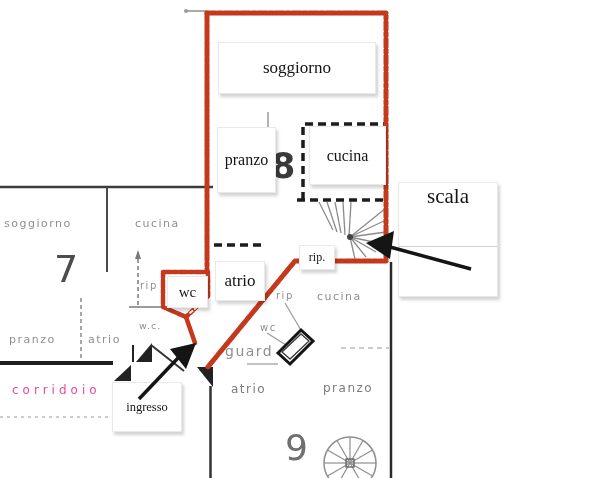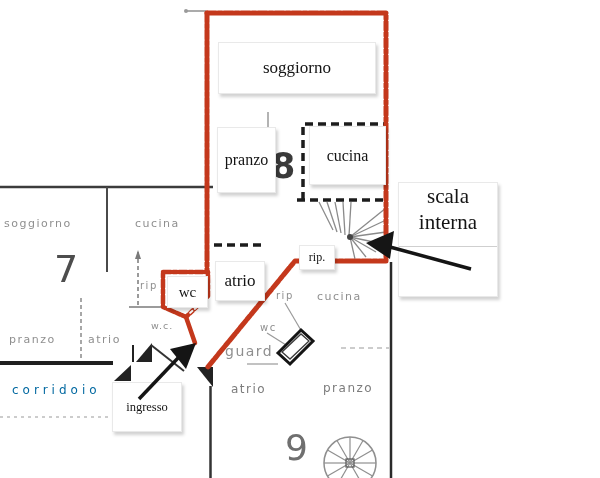--- a/index.html
+++ b/index.html
@@ -113,22 +113,22 @@
       <line x1="350" y1="463" x2="372.5" y2="476"></line>
       <rect x="346" y="459" width="8" height="8" stroke="#555"></rect>
     </g>
   </svg>
 
   <div class="faded" style="left:4px; top:217px; font-size:11px;">soggiorno</div>
   <div class="faded" style="left:135px; top:217px; font-size:11px;">cucina</div>
   <div class="faded" style="left:140px; top:280px; font-size:10px;">rip</div>
   <div class="faded" style="left:9px; top:333px; font-size:11px;">pranzo</div>
   <div class="faded" style="left:88px; top:333px; font-size:11px;">atrio</div>
-  <div class="faded" style="left:151px; top:320px; font-size:9.5px; letter-spacing:1px;">w.c.</div>
-  <div class="faded" style="left:12px; top:383px; font-size:12px; letter-spacing:4px; color:#0369a1;">corridoio</div>
+  <div class="faded" style="left:139px; top:320px; font-size:9.5px; letter-spacing:1px;">w.c.</div>
+  <div class="faded" style="left:12px; top:383px; font-size:12px; letter-spacing:4px; color:#ec4899;">corridoio</div>
 
   <div class="faded" style="left:276px; top:290px; font-size:10px;">rip</div>
   <div class="faded" style="left:317px; top:290px; font-size:11px;">cucina</div>
   <div class="faded" style="left:260px; top:322px; font-size:10px;">wc</div>
   <div class="faded" style="left:225px; top:343px; font-size:14px;">guard</div>
   <div class="faded" style="left:231px; top:382px; font-size:12px; color:#7c7c7c;">atrio</div>
   <div class="faded" style="left:323px; top:381px; font-size:12px; color:#7c7c7c;">pranzo</div>
 
   <div class="num" style="left:54px; top:250px; font-size:38px; color:#4d4d4d;">7</div>
   <div class="num" style="left:271px; top:149px; font-size:35px; font-weight:700; color:#3a3a3a;">8</div>
@@ -161,21 +161,20 @@
     </div>
   <div class="lbl" style="left:299px; top:233px; width:34px; height:23px; font-size:12px;margin-top:12px;">
       <span>rip.</span>
     </div>
   <div class="lbl" style="left:112px; top:382px; width:68px; height:48px; font-size:12.5px;">
       <span>ingresso</span>
     </div>
 
   <div class="lbl scala-box" style="left:398px; top:182px; width:98px; height:113px;">
     <span>scala</span>
-    <span>interna</span>
     <div class="scala-divider"></div>
   </div>
 
   <svg class="layer z7" width="600" height="478" viewBox="0 0 600 478">
     <g>
       <line x1="471" y1="269" x2="390" y2="247" stroke-width="3.5" stroke="#151515"></line>
       <polygon points="366,243 394,231 390,259" fill="#151515"></polygon>
     </g>
     <g>
       <line x1="139" y1="399" x2="178" y2="358" stroke-width="3.5" stroke="#151515"></line>

